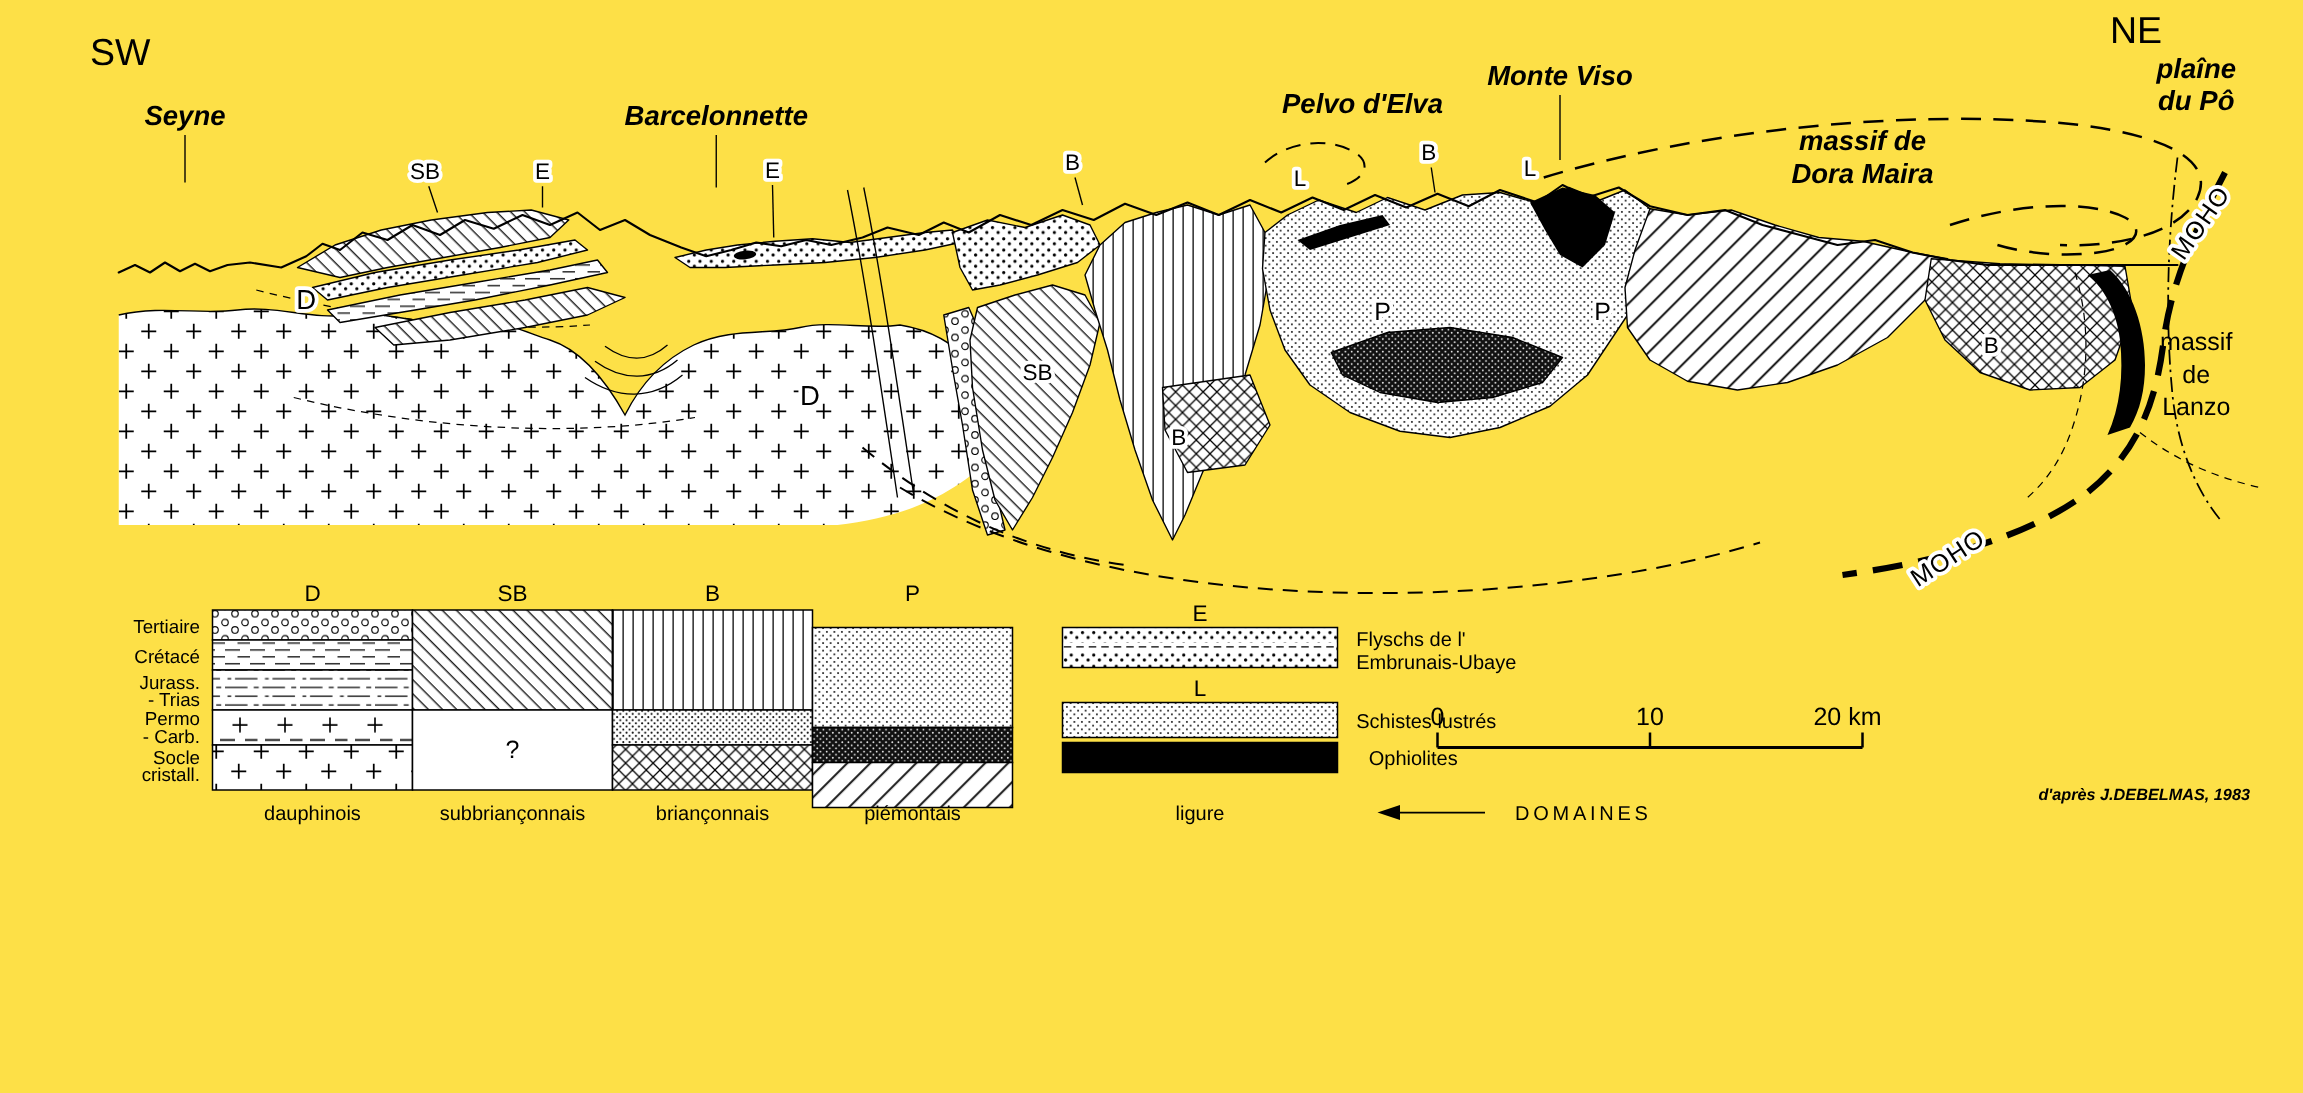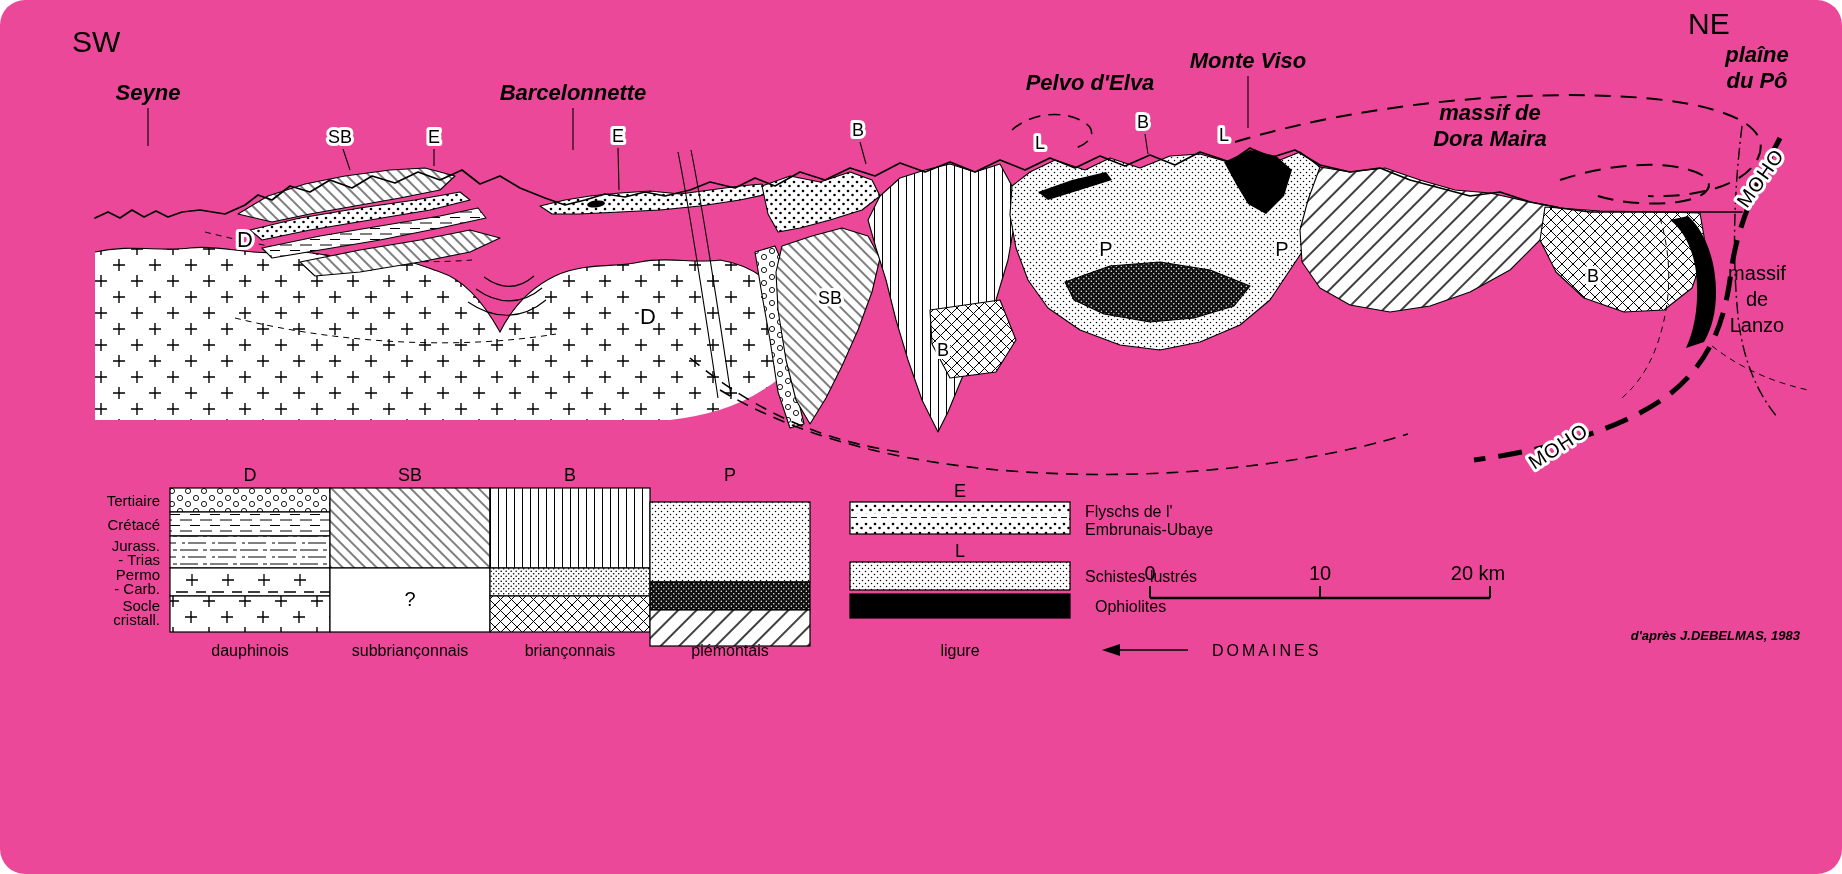--- a/index.html
+++ b/index.html
@@ -1,16 +1,16 @@
 <!DOCTYPE html>
 <html><head>
 <meta charset="utf-8">
 <style>
   html,body{margin:0;padding:0;background:#fff;}
-  .stage{width:1842px;height:874px;background:#ec4899;position:relative;overflow:hidden;border-radius:25px;}
+  .stage{width:1842px;height:874px;background:#fde047;position:relative;overflow:hidden;}
   svg{display:block;}
   text{font-family:"Liberation Sans", sans-serif;fill:#000;}
   .corner{font-size:30px;}
   .place{font-size:22px;font-style:italic;font-weight:bold;}
   .let{font-size:18px;}
   .letbig{font-size:22px;}
   .letp{font-size:20px;}
   .halo{paint-order:stroke;stroke:#fff;stroke-width:6px;stroke-linejoin:round;}
   .leg{font-size:15px;}
   .leg2{font-size:16px;}

